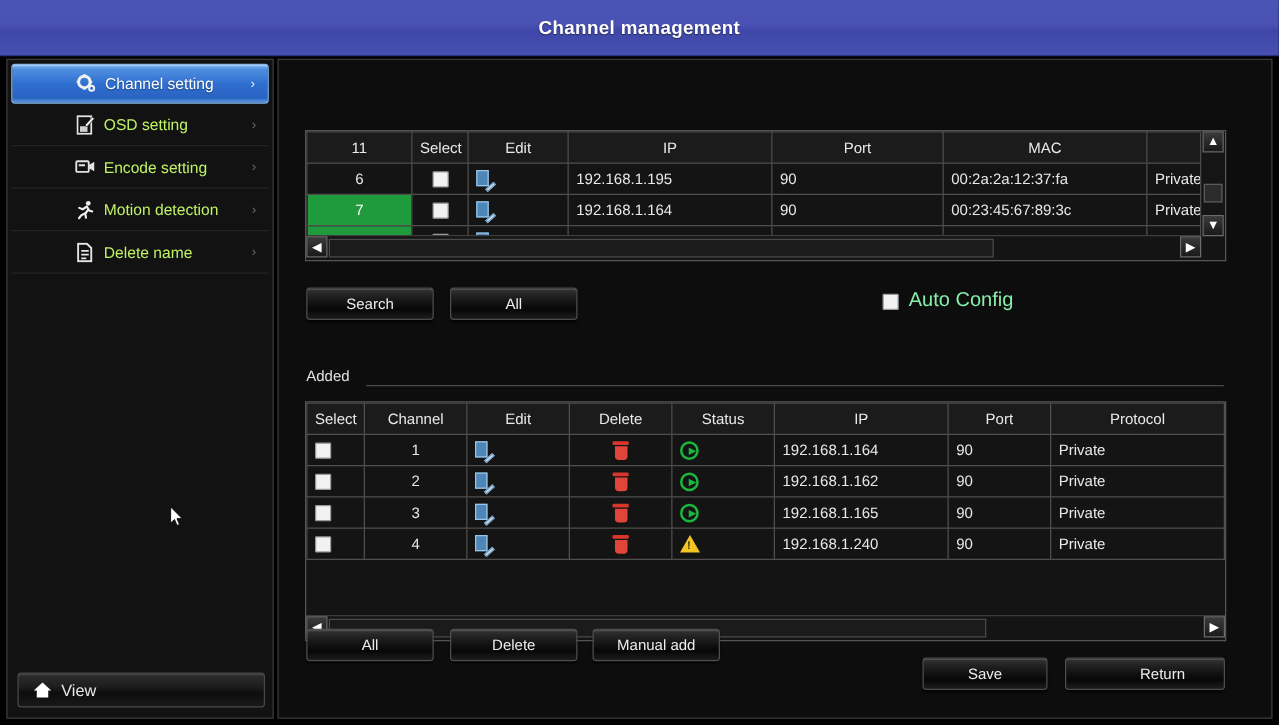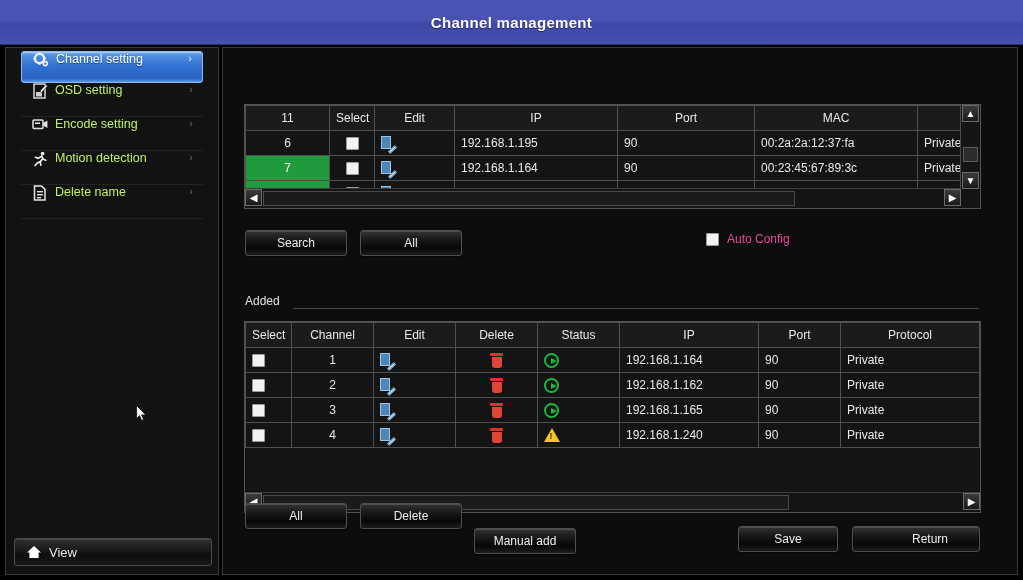--- a/index.html
+++ b/index.html
@@ -16,22 +16,22 @@
   .titlebar .title{color:#fff;font-size:15px;font-weight:bold;letter-spacing:.3px;
     text-shadow:0 1px 1px rgba(0,0,0,.5);}
 
   
   .sidebar{
     position:absolute;left:5px;top:47px;width:214px;height:528px;
     background:#121212;border:1px solid #3a3a3a;box-sizing:border-box;
   }
   .nav{position:absolute;left:0;top:0;width:212px;}
   .nav-item{
-    position:relative;height:33px;display:flex;align-items:flex-start;
-    margin:0 15px;border-bottom:1px solid #232323;cursor:default;
+    position:relative;height:33px;display:flex;align-items:center;
+    margin:0 3px;border-bottom:1px solid #232323;cursor:default;padding-left:40px;
   }
   .nav-item.active{
     background:linear-gradient(to bottom,#7fb4ea 0%,#4f8fe0 12%,#2f6fd0 50%,#2a63c2 88%,#5d9ae6 100%);
     border:1px solid #86b9ef;border-radius:3px;height:30px;margin-top:3px;
     box-shadow:inset 0 1px 0 rgba(255,255,255,.35);
   }
   .nav-ico{width:30px;min-width:30px;display:flex;align-items:center;justify-content:center;
     color:#e8e8e8;margin-left:4px;}
   .nav-label{color:#bef264;font-size:12.5px;flex:1;}
   .nav-item.active .nav-label{color:#fff;text-shadow:0 1px 1px rgba(0,0,0,.45);}
@@ -109,21 +109,21 @@
   .hthumb{position:absolute;top:2px;height:13px;background:#1b1b1b;border:1px solid #4a4a4a;}
 
   
   .btn{
     position:absolute;height:24px;
     background:linear-gradient(to bottom,#343434 0%,#222 22%,#101010 52%,#070707 70%,#1d1d1d 100%);
     border:1px solid #4e4e4e;border-radius:3px;color:#ededed;font-size:12px;
     display:flex;align-items:center;justify-content:center;cursor:pointer;
     box-shadow:inset 0 1px 0 rgba(255,255,255,.14),0 2px 2px -1px rgba(0,0,0,.8);
   }
-  .chk-row{position:absolute;display:flex;align-items:center;gap:8px;color:#ec4899;font-size:12px;}
+  .chk-row{position:absolute;display:flex;align-items:center;gap:8px;color:#86efac;font-size:16px;}
 
   .sec-label{position:absolute;color:#e2e2e2;font-size:12px;}
   .sec-line{position:absolute;height:1px;background:#4a4a4a;}
 
   .cursor{position:absolute;width:12px;height:18px;pointer-events:none;}
 </style>
 </head>
 <body>
 
 <div id="app">
@@ -366,21 +366,21 @@
 
       <div class="hscroll">
         <div class="sbtn" style="position:absolute;left:0;top:0;">◀</div>
         <div class="hthumb" style="left:18px;width:524px;"></div>
         <div class="sbtn" style="position:absolute;right:0;top:0;">▶</div>
       </div>
     </div>
 
     <div class="btn" style="left:22px;top:455px;width:100px;">All</div>
     <div class="btn" style="left:137px;top:455px;width:100px;">Delete</div>
-    <div class="btn" style="left:251px;top:455px;width:100px;margin-top:25px;">Manual add</div>
+    <div class="btn" style="left:251px;top:455px;width:100px;">Manual add</div>
 
     <div class="btn" style="left:515px;top:478px;width:98px;">Save</div>
     <div class="btn" style="left:629px;top:478px;width:98px;padding-left:28px;">Return</div>
   </div>
 
   <div class="cursor" style="left:136px;top:405px;">
     <svg width="12" height="18" viewBox="0 0 12 18">
       <path d="M0.5 0.5 L0.5 13.5 L3.6 10.6 L5.6 15.4 L7.6 14.5 L5.6 9.9 L9.8 9.9 Z" fill="#ffffff" stroke="#111111" stroke-width="0.8"></path>
     </svg>
   </div>

